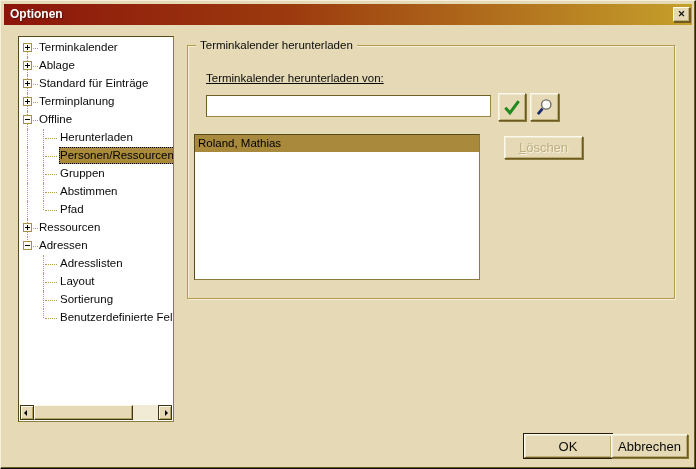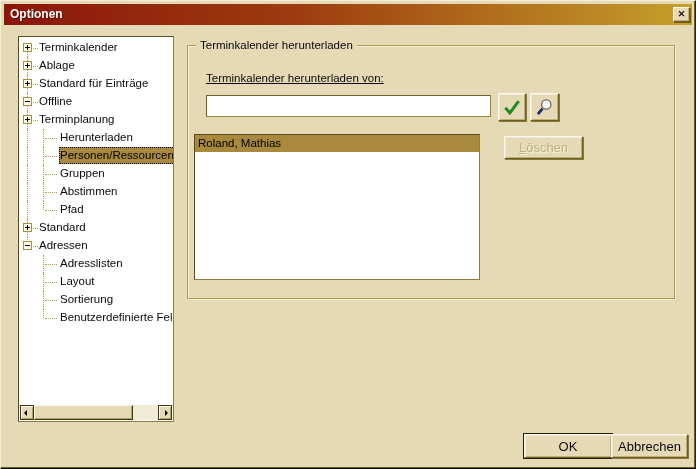--- a/index.html
+++ b/index.html
@@ -108,29 +108,29 @@
           <span class="tlabel">Ablage</span>
         </div>
         <div class="trow">
           <span class="rootline"></span>
           <span class="expander plus"></span>
           <span class="stub"></span>
           <span class="tlabel">Standard für Einträge</span>
         </div>
         <div class="trow">
           <span class="rootline"></span>
+          <span class="expander plus"></span>
+          <span class="stub"></span>
+          <span class="tlabel">Terminplanung</span>
+        </div>
+        <div class="trow">
+          <span class="rootline"></span>
           <span class="expander minus"></span>
           <span class="stub"></span>
           <span class="tlabel">Offline</span>
-        </div>
-        <div class="trow">
-          <span class="rootline"></span>
-          <span class="expander plus"></span>
-          <span class="stub"></span>
-          <span class="tlabel">Terminplanung</span>
         </div>
         <div class="trow lvl1">
           <span class="rootline"></span>
           <span class="branch"></span>
           <span class="tlabel">Herunterladen</span>
         </div>
         <div class="trow lvl1">
           <span class="rootline"></span>
           <span class="branch"></span>
           <span class="tlabel sel">Personen/Ressourcen</span>
@@ -147,21 +147,21 @@
         </div>
         <div class="trow lvl1">
           <span class="rootline"></span>
           <span class="branch blast"></span>
           <span class="tlabel">Pfad</span>
         </div>
         <div class="trow">
           <span class="rootline"></span>
           <span class="expander plus"></span>
           <span class="stub"></span>
-          <span class="tlabel">Standard</span>
+          <span class="tlabel">Ressourcen</span>
         </div>
         <div class="trow">
           <span class="rootline rl-last"></span>
           <span class="expander minus"></span>
           <span class="stub"></span>
           <span class="tlabel">Adressen</span>
         </div>
         <div class="trow lvl1">
           <span class="branch"></span>
           <span class="tlabel">Adresslisten</span>

